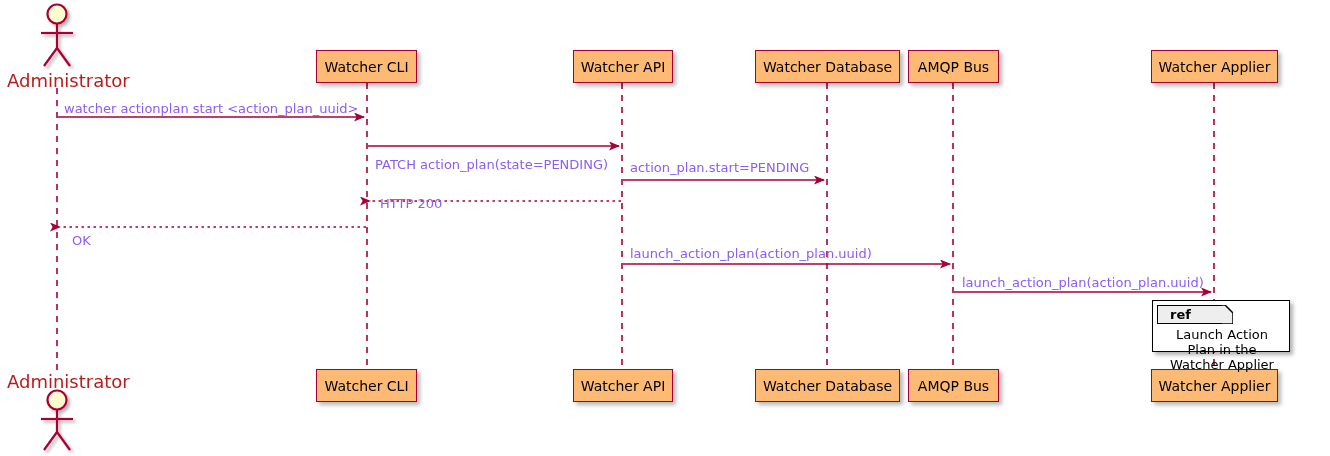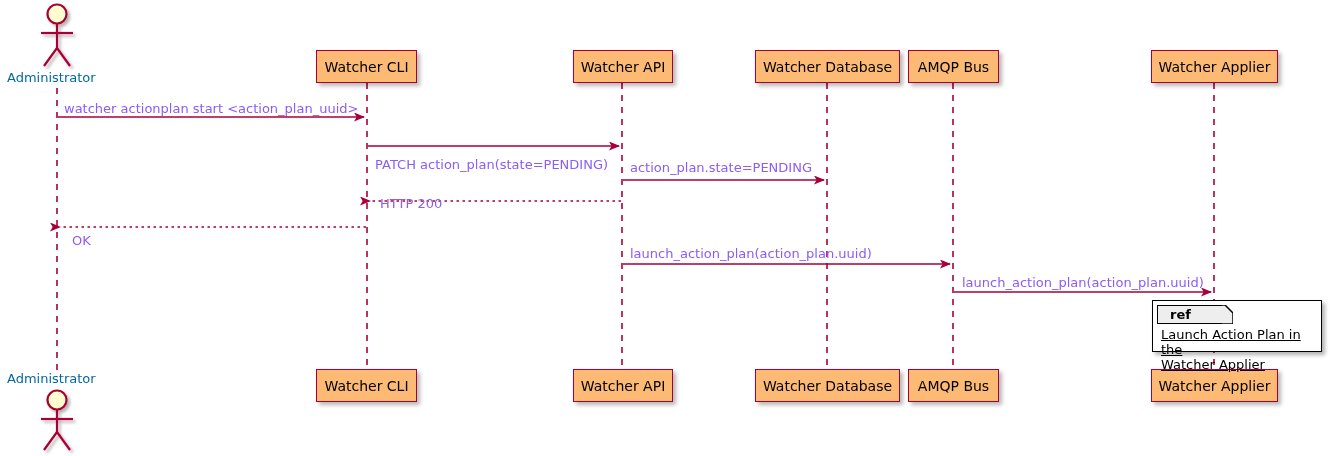--- a/index.html
+++ b/index.html
@@ -32,22 +32,22 @@
     line-height: 1;
     display: flex;
     align-items: center;
     justify-content: center;
     white-space: nowrap;
     box-shadow: 3px 3px 4px rgba(0,0,0,0.28);
     z-index: 5;
   }
   .actor-label {
     position: absolute;
-    font-size: 13px;
-    color: #0369a1;
+    font-size: 18px;
+    color: #b91c1c;
     white-space: nowrap;
     z-index: 5;
   }
   .msg-label {
     position: absolute;
     font-size: 13px;
     color: #8b5cf6;
     white-space: nowrap;
     z-index: 6;
   }
@@ -83,21 +83,20 @@
     width: 11px;
   }
   .ref-body {
     position: absolute;
     left: 8px;
     top: 26px;
     right: 6px;
     font-size: 13px;
     line-height: 15px;
     color: #000000;
-    text-decoration: underline;
   }
 </style>
 </head>
 <body>
 
 <div id="diagram">
 
   <svg id="svg-layer" viewBox="0 0 1330 456" xmlns="http://www.w3.org/2000/svg">
     <defs>
       <marker id="arrowSolid" markerWidth="11" markerHeight="9" refX="10" refY="4.5" orient="auto" markerUnits="userSpaceOnUse">
@@ -177,27 +176,27 @@
   </div>
   <div class="participant-box" style="left:1151px; top:369px; width:127px; height:33px;">
     <span>Watcher Applier</span>
   </div>
 
   <div class="actor-label" style="left:7px; top:70px;">Administrator</div>
   <div class="actor-label" style="left:7px; top:371px;">Administrator</div>
 
   <div class="msg-label" style="left:64px; top:101px;">watcher actionplan start &lt;action_plan_uuid&gt;</div>
   <div class="msg-label" style="left:375px; top:130px;margin-top:27px;">PATCH action_plan(state=PENDING)</div>
-  <div class="msg-label" style="left:630px; top:160px;">action_plan.state=PENDING</div>
+  <div class="msg-label" style="left:630px; top:160px;">action_plan.start=PENDING</div>
   <div class="msg-label" style="left:380px; top:196px;">HTTP 200</div>
   <div class="msg-label" style="left:72px; top:233px;">OK</div>
   <div class="msg-label" style="left:630px; top:246px;">launch_action_plan(action_plan.uuid)</div>
   <div class="msg-label" style="left:962px; top:275px;">launch_action_plan(action_plan.uuid)</div>
 
-  <div class="ref-frame" style="left:1152px; top:300px; width:170px; height:52px;">
+  <div class="ref-frame" style="left:1152px; top:300px; width:138px; height:52px;text-align:center;">
     <div class="ref-tab" style="width:66px;">
       <span>ref</span>
     </div>
     <svg class="ref-tab-fold" style="left:69px;" viewBox="0 0 11 19" xmlns="http://www.w3.org/2000/svg">
       <path d="M0,0 L0,19 L11,19 L11,8 L3,0 Z" fill="#EEEEEE" stroke="none"></path>
       <path d="M0,0 L3,0 L11,8 L11,19 L0,19" fill="none" stroke="#000000" stroke-width="1.5"></path>
     </svg>
     <div class="ref-body">
       <div>Launch Action Plan in the</div>
       <div>Watcher Applier</div>

